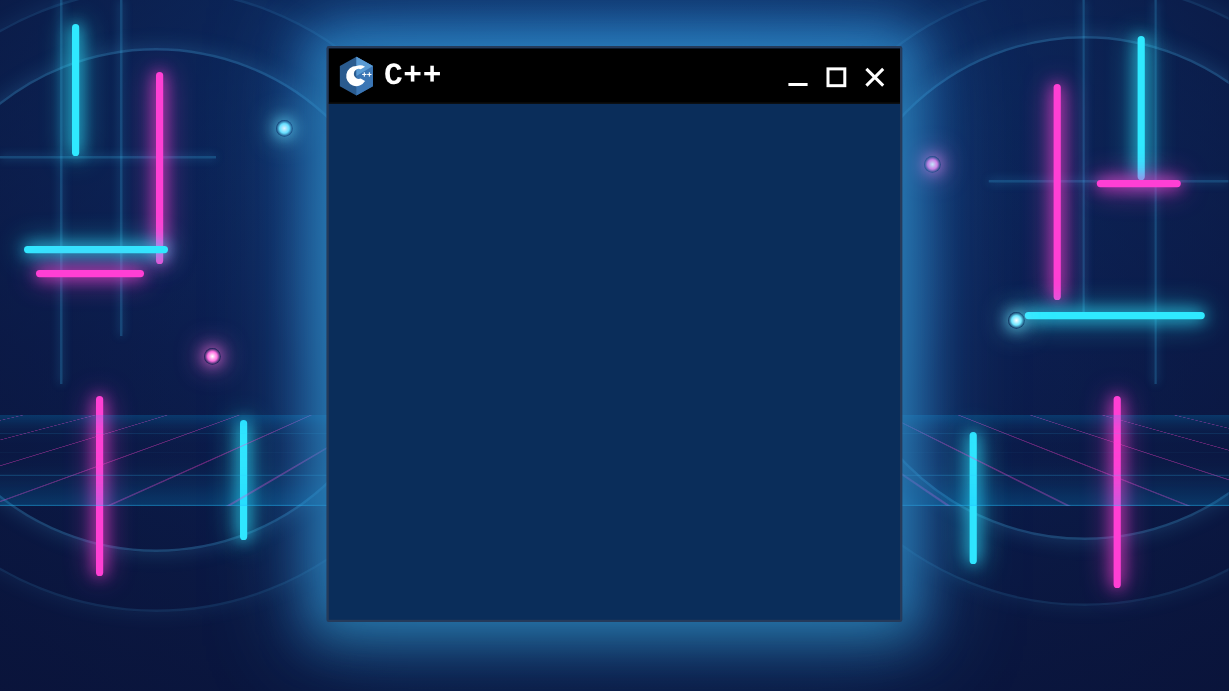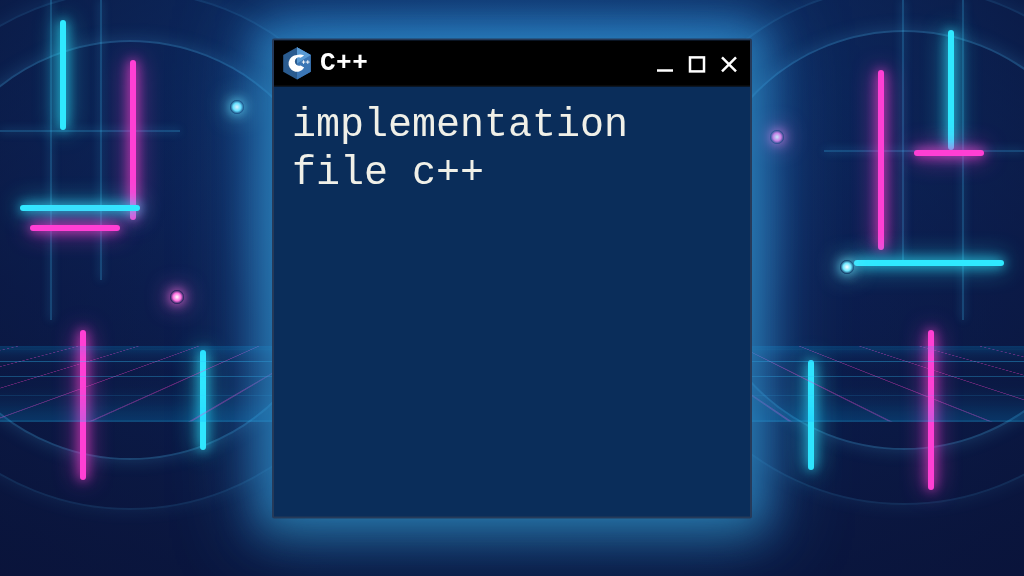--- a/index.html
+++ b/index.html
@@ -221,14 +221,13 @@
           </svg>
       </div>
       <div class="win-btn">
         <svg viewBox="0 0 20 20">
             <line x1="3" y1="3" x2="17" y2="17"></line>
             <line x1="17" y1="3" x2="3" y2="17"></line>
           </svg>
       </div>
     </div>
   </div>
-  <div class="content">implementation file c++</div>
 </div>
 
 </body></html>

